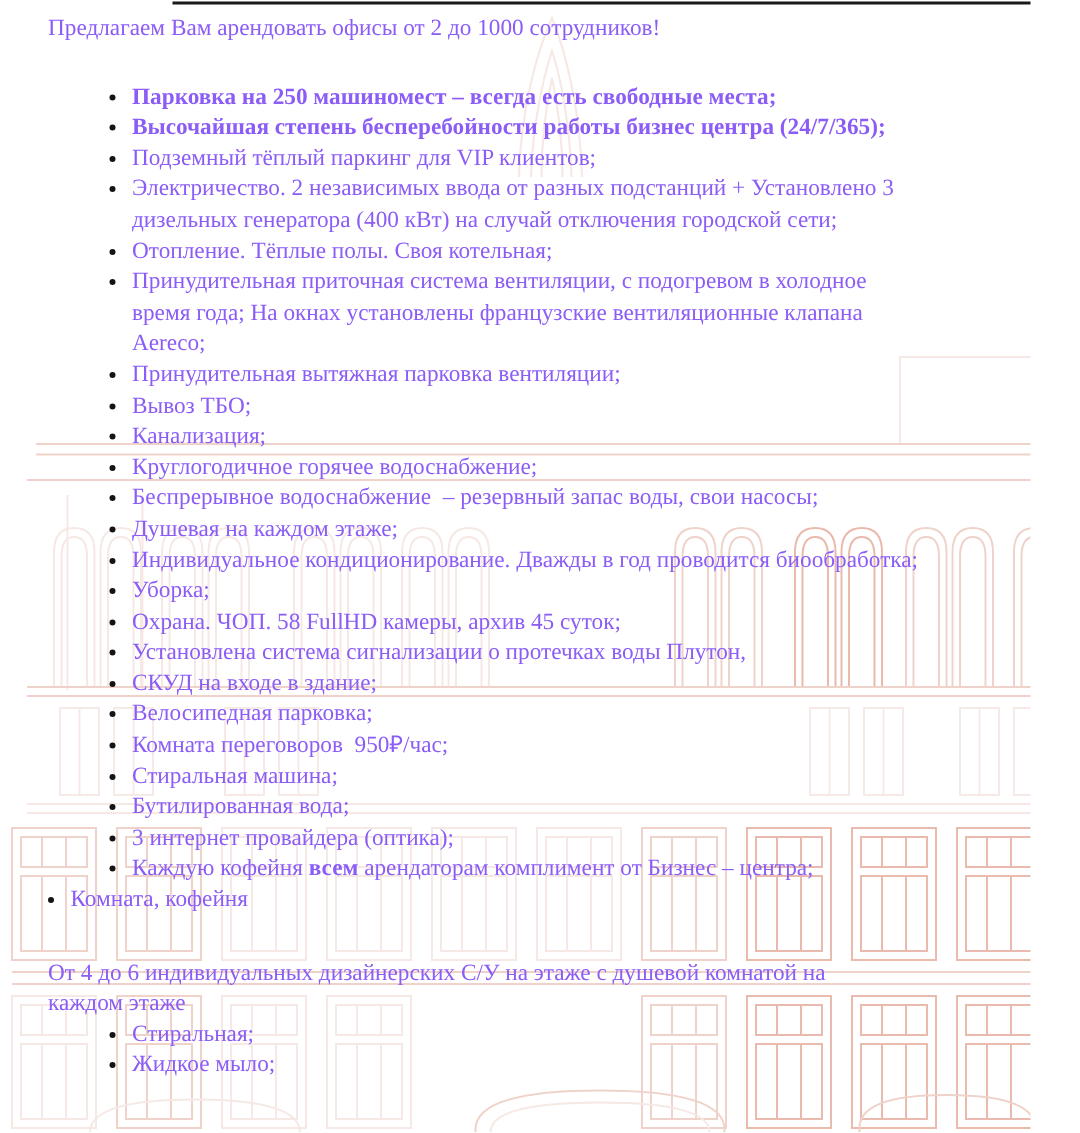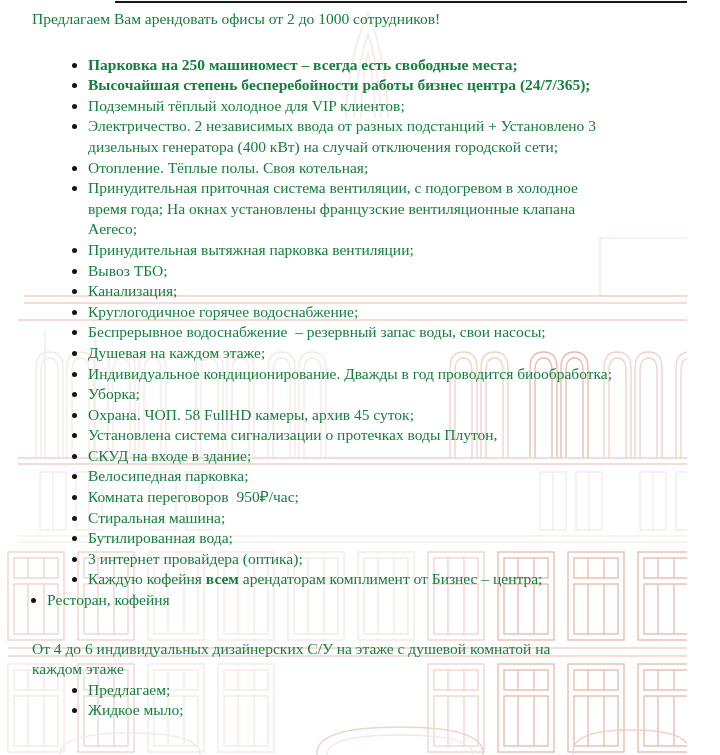--- a/index.html
+++ b/index.html
@@ -4,21 +4,21 @@
 <style>
   html,body{margin:0;padding:0;background:#ffffff;}
   .page{
     position:relative;
     width:687px;height:755px;
     overflow:hidden;
     background:#ffffff;
     font-family:"Liberation Serif", serif;
     font-size:15.5px;
     line-height:20.6px;
-    color:#15803d;
+    color:#8b5cf6;
   }
   .watermark{position:absolute;left:0;top:0;width:720px;height:755px;}
   .top-rule{position:absolute;left:115px;top:1px;width:601px;height:2px;background:#181818;}
   .content{position:absolute;left:0;top:0;right:0;bottom:0;padding:9px 0 0 32px;}
   p{margin:0;}
   .intro-first{margin-bottom:25px;}
   ul{list-style:disc;margin:0;padding:0 0 0 56px;}
   ul.amenities{margin-top:20px;}
   ul.outdent{padding-left:15px;}
   li{white-space:pre-wrap;}
@@ -142,21 +142,21 @@
   </svg>
 
   <div class="top-rule"></div>
 
   <div class="content">
     <p class="intro-first">Предлагаем Вам арендовать офисы от 2 до 1000 сотрудников!</p>
 
     <ul class="amenities" id="amenities-list">
         <li><span class="b">Парковка на 250 машиномест – всегда есть свободные места;</span></li>
         <li><span class="b">Высочайшая степень бесперебойности работы бизнес центра (24/7/365);</span></li>
-        <li><span>Подземный тёплый холодное для VIP клиентов;</span></li>
+        <li><span>Подземный тёплый паркинг для VIP клиентов;</span></li>
         <li><span>Электричество. 2 независимых ввода от разных подстанций + Установлено 3
 дизельных генератора (400 кВт) на случай отключения городской сети;</span></li>
         <li><span>Отопление. Тёплые полы. Своя котельная;</span></li>
         <li><span>Принудительная приточная система вентиляции, с подогревом в холодное
 время года; На окнах установлены французские вентиляционные клапана
 Aereco;</span></li>
         <li><span>Принудительная вытяжная парковка вентиляции;</span></li>
         <li><span>Вывоз ТБО;</span></li>
         <li><span>Канализация;</span></li>
         <li><span>Круглогодичное горячее водоснабжение;</span></li>
@@ -169,24 +169,24 @@
         <li><span>СКУД на входе в здание;</span></li>
         <li><span>Велосипедная парковка;</span></li>
         <li><span>Комната переговоров&nbsp; 950₽/час;</span></li>
         <li><span>Стиральная машина;</span></li>
         <li><span>Бутилированная вода;</span></li>
         <li><span>3 интернет провайдера (оптика);</span></li>
         <li><span>Каждую кофейня </span><span class="b">всем</span><span> арендаторам комплимент от Бизнес – центра;</span></li>
       </ul>
 
     <ul class="outdent" id="outdent-list">
-        <li><span>Ресторан, кофейня</span></li>
+        <li><span>Комната, кофейня</span></li>
       </ul>
 
     <p class="para">От 4 до 6 индивидуальных дизайнерских С/У на этаже с душевой комнатой на
 каждом этаже</p>
 
     <ul class="floor" id="floor-list">
-        <li><span>Предлагаем;</span></li>
+        <li><span>Стиральная;</span></li>
         <li><span>Жидкое мыло;</span></li>
       </ul>
   </div>
 </div>
 
 </body></html>

